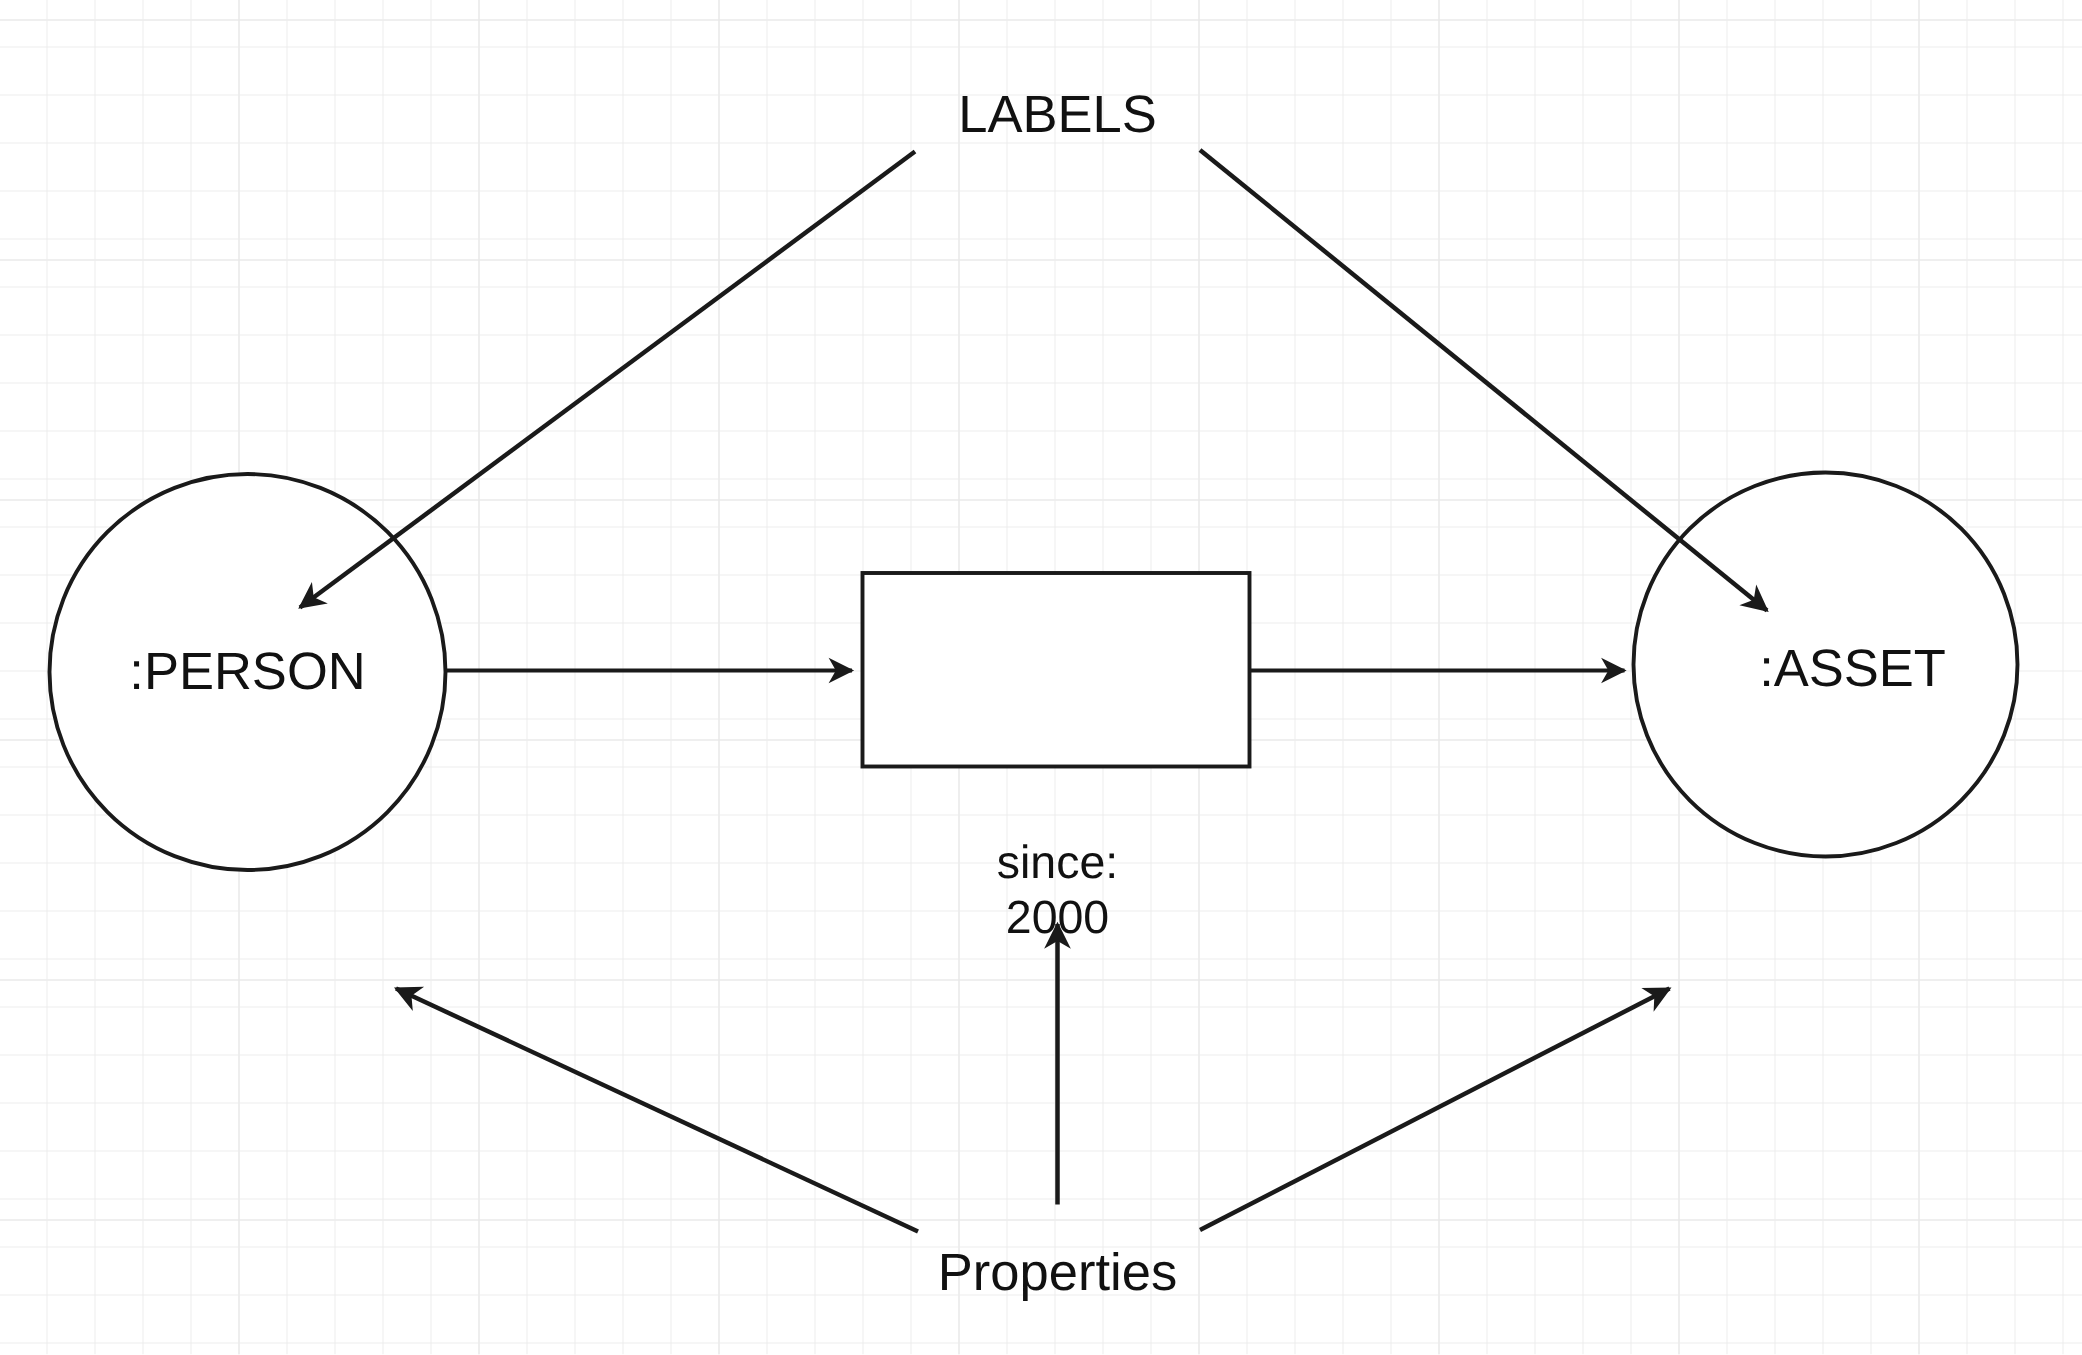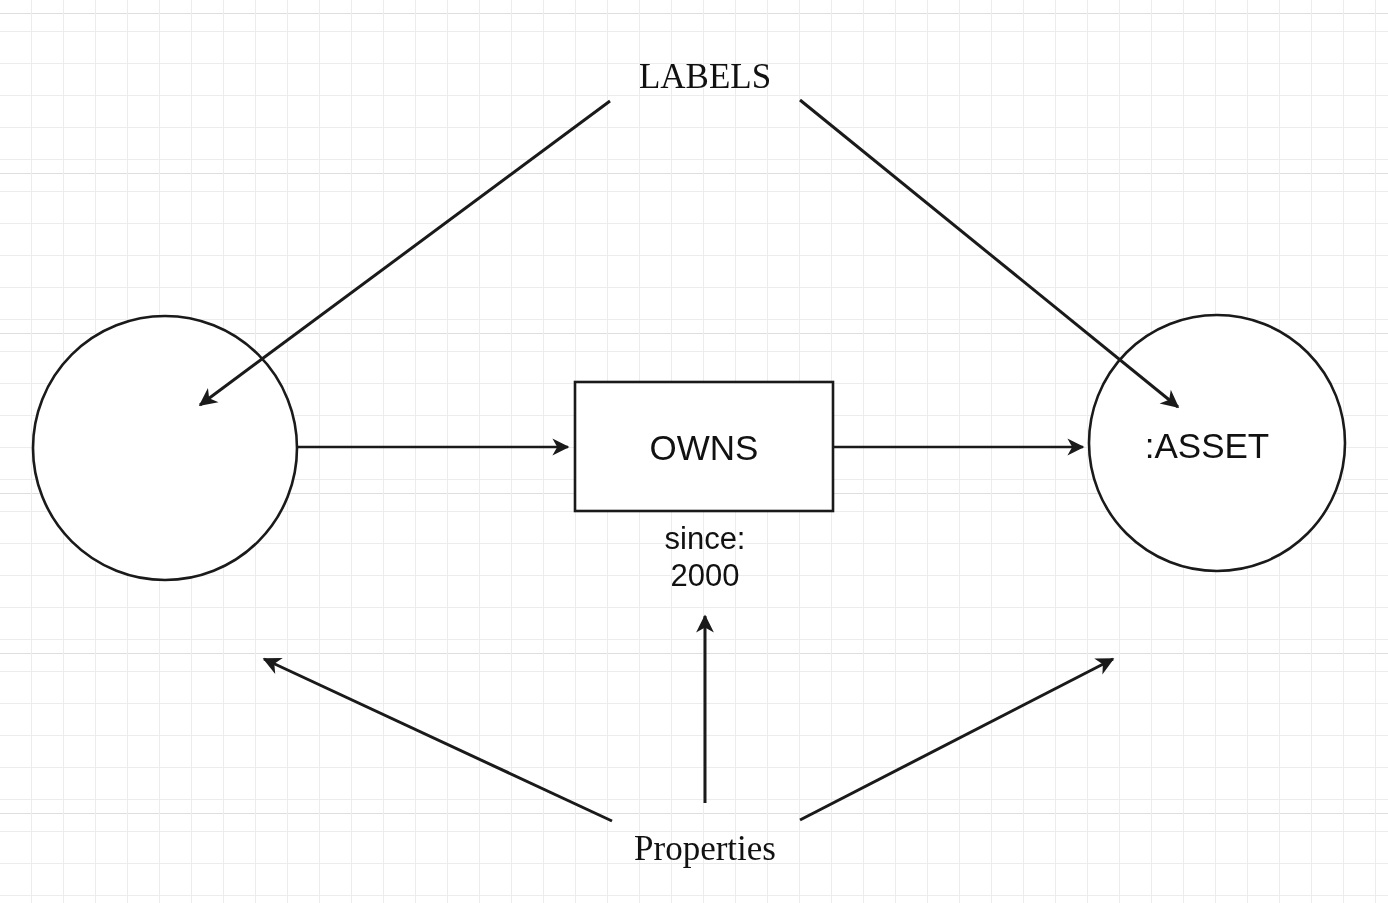--- a/index.html
+++ b/index.html
@@ -51,22 +51,22 @@
   .txt {
     position: absolute;
     color: #111111;
     text-align: center;
     line-height: 1.18;
     white-space: pre-line;
     font-family: "Liberation Sans", sans-serif;
   }
   .node-label { font-size: 35px; }
   .box-label  { font-size: 35px; }
-  .annot-head { font-size: 35px; font-family: Liberation Serif, serif; }
-  .prop-label { font-size: 31px; }
+  .annot-head { font-size: 35px; }
+  .prop-label { font-size: 31px; margin-top: 36px; }
 </style>
 </head>
 <body>
 
 <div id="canvas">
 
   <svg id="diagram-svg" viewBox="0 0 1388 903" xmlns="http://www.w3.org/2000/svg">
     <defs>
       <marker id="arrow-open" viewBox="0 0 12 12" refX="10.5" refY="6" markerWidth="7.2" markerHeight="7.2" orient="auto-start-reverse">
         <path d="M 0.5 0.6 L 11.4 6 L 0.5 11.4 L 3.6 6 Z" fill="#1a1a1a"></path>
@@ -92,24 +92,24 @@
 
     <line class="annot-line" x1="612" y1="821" x2="264" y2="659" marker-end="url(#arrow-open2)"></line>
 
     <line class="annot-line" x1="705" y1="803" x2="705" y2="616" marker-end="url(#arrow-open2)"></line>
 
     <line class="annot-line" x1="800" y1="820" x2="1113" y2="659" marker-end="url(#arrow-open2)"></line>
   </svg>
 
   <div class="txt annot-head" style="left:555px; top:56px; width:300px;">LABELS</div>
 
+  <div class="txt node-label" style="left:35px; top:427px; width:260px;">:PERSON</div>
 
-  <div class="txt box-label" style="left:575px; top:427px; width:258px;">OWNS</div>
 
-  <div class="txt node-label" style="left:1092px; top:425px; width:230px;">:ASSET</div>
+  <div class="txt node-label" style="left:1092px; top:425px; width:230px;padding-left:28px;">:ASSET</div>
 
 
   <div class="txt prop-label" style="left:585px; top:521px; width:240px;">since:
 2000</div>
 
 
   <div class="txt annot-head" style="left:555px; top:828px; width:300px;text-align:center;">Properties</div>
 
 </div>
 

